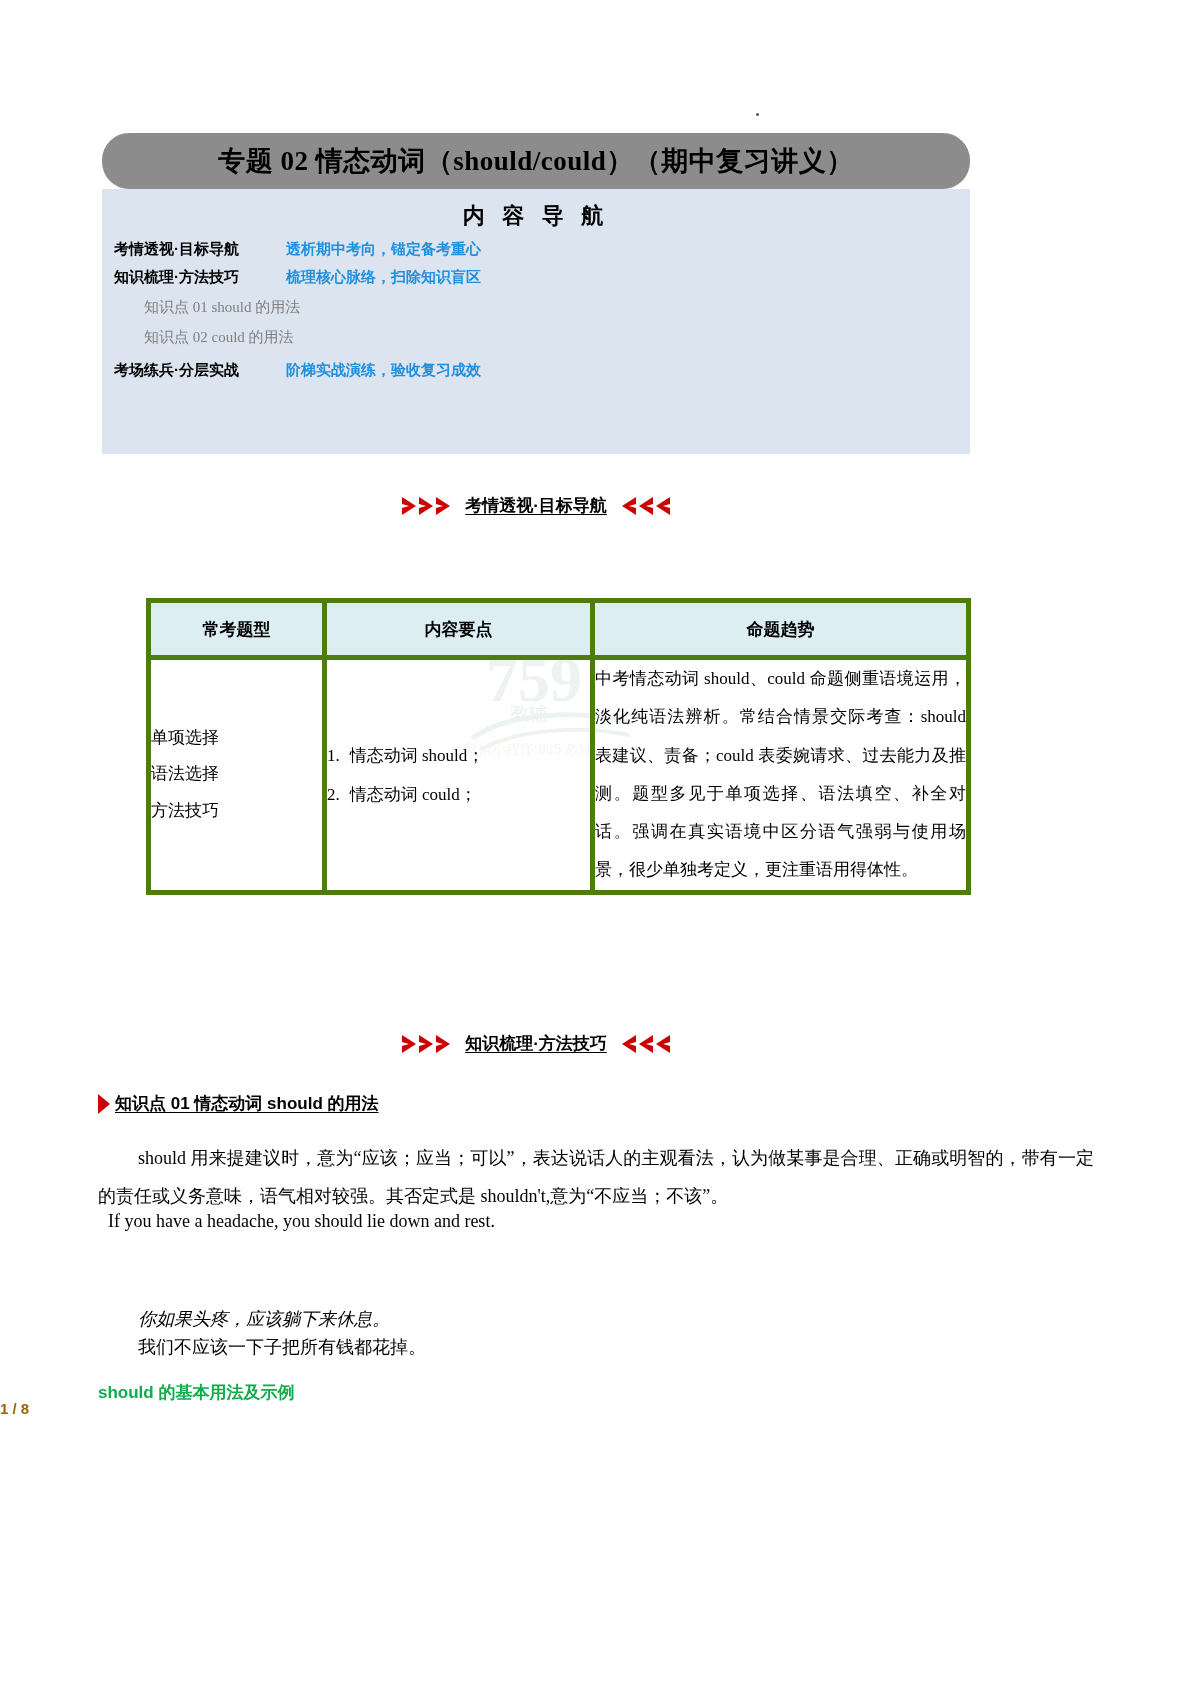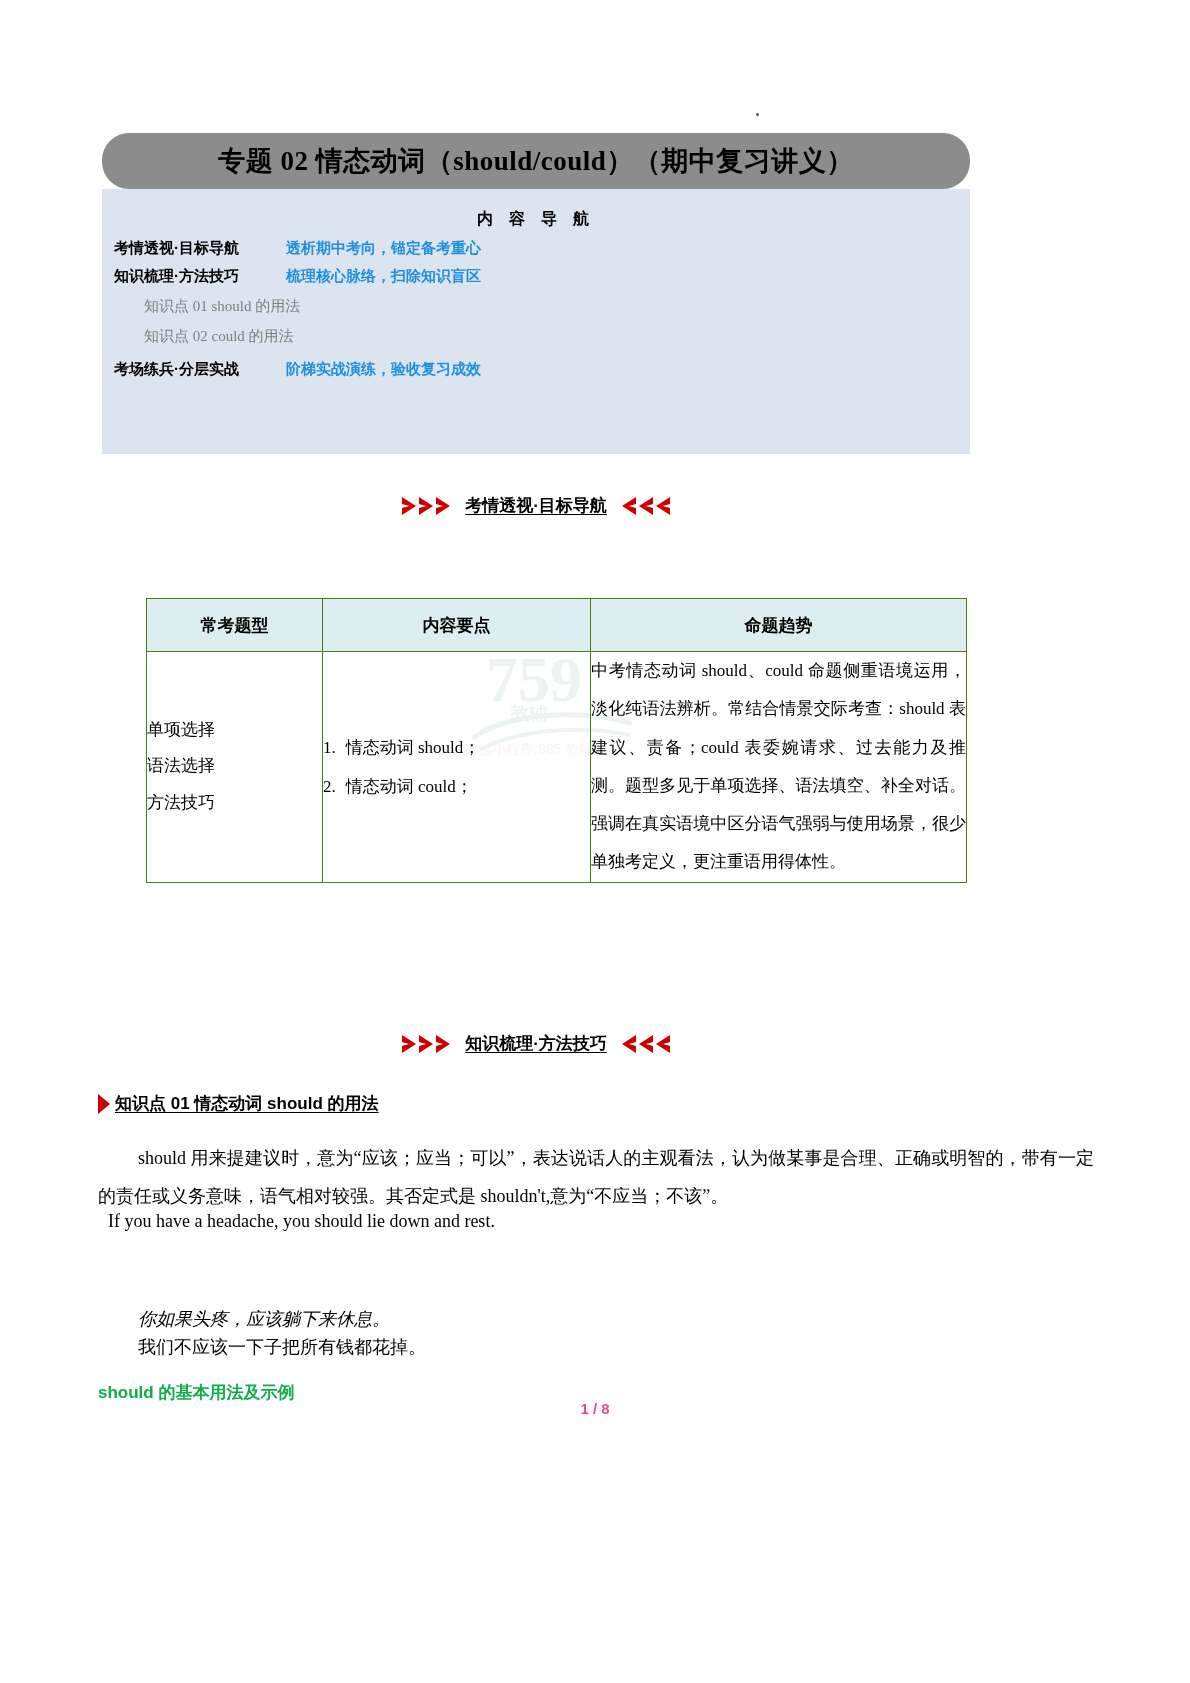--- a/index.html
+++ b/index.html
@@ -61,23 +61,23 @@
     position: absolute;
     left: 102px;
     top: 189px;
     width: 868px;
     height: 265px;
     background: #dce4ef;
   }
   .nav-title {
     text-align: center;
     font-weight: bold;
-    font-size: 16px;
+    font-size: 22px;
     letter-spacing: 6px;
-    padding-top: 20px;
+    padding-top: 12px;
     color: #000;
     font-family: "Liberation Serif", "DejaVu Serif", serif;
   }
   .nav-row {
     display: flex;
     align-items: baseline;
     padding: 9px 0 0 12px;
   }
   .nav-label {
     font-weight: bold;
@@ -182,21 +182,21 @@
     position: absolute;
     left: 146px;
     top: 598px;
     width: 820px;
     border-collapse: collapse;
     table-layout: fixed;
     z-index: 2;
     background: transparent;
   }
   .exam-table td, .exam-table th {
-    border: 1px solid #4d7c0f;
+    border: 5px solid #4d7c0f;
     padding: 0;
     vertical-align: middle;
     background: transparent;
   }
   .exam-table thead th {
     background: #ddeef3;
     height: 52px;
     text-align: center;
     font-weight: bold;
     font-size: 17px;
@@ -269,25 +269,25 @@
     font-size: 17px;
     font-family: "Liberation Sans", "DejaVu Sans", sans-serif;
   }
 
   
   .footer {
     position: absolute;
     left: 0;
     top: 1400px;
     width: 1190px;
-    text-align: center;
+    text-align: left;
     font-weight: bold;
     font-size: 15px;
     font-family: "Liberation Sans", "DejaVu Sans", sans-serif;
-    color: #ec4899;
+    color: #a16207;
   }
 </style>
 </head>
 <body>
 
 <div class="page">
 
   <div class="top-dot"></div>
 
   <div class="title-banner">

